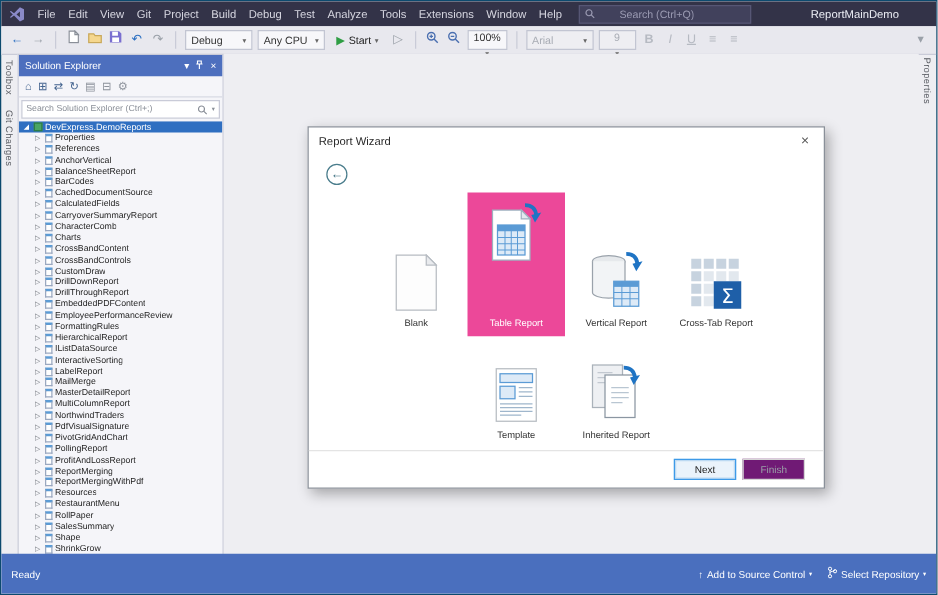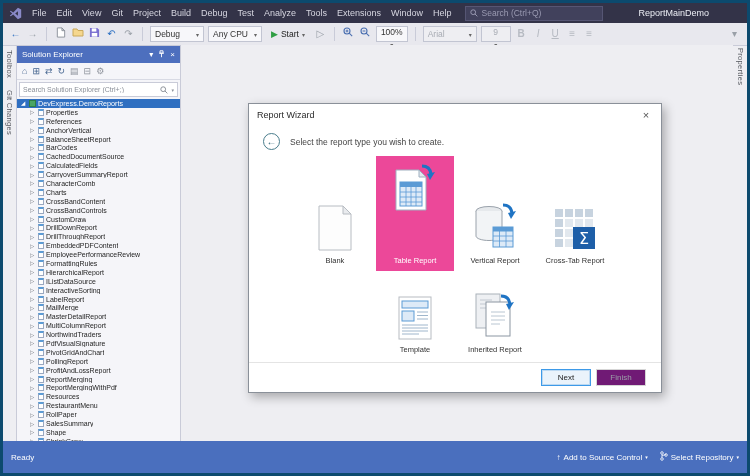--- a/index.html
+++ b/index.html
@@ -1,29 +1,29 @@
 <!DOCTYPE html>
 <html><head>
 <meta charset="utf-8">
 <style>
   *{margin:0;padding:0;box-sizing:border-box;}
   html,body{background:#9aa0a8;}
-  .window{position:relative;width:750px;height:476px;background:#eeeef2;border:3px solid #0c4a6e;
+  .window{position:relative;width:750px;height:476px;background:#eeeef2;border:1px solid #0c4a6e;
     overflow:hidden;font-family:"Liberation Sans",sans-serif;}
 
   
   .menubar{position:absolute;top:0;left:0;right:0;height:20px;background:#333348;color:#d6d6e0;
     display:flex;align-items:center;font-size:9px;padding:0 4px;}
   .vs-logo{display:flex;align-items:center;margin:0 5px 0 2px;}
   .menus{display:flex;}
   .menu-item{padding:0 5px;line-height:20px;cursor:default;}
-  .search-box{display:flex;align-items:center;gap:4px;width:138px;height:15px;background:#41415c;
+  .search-box{display:flex;align-items:center;gap:20px;width:138px;height:15px;background:#41415c;
     border:1px solid #565674;padding:0 4px;margin-left:8px;color:#9a9ab2;font-size:8.5px;}
   .search-text{white-space:nowrap;overflow:hidden;}
-  .doc-title{margin-left:36px;color:#eceef5;font-size:9px;white-space:nowrap;}
+  .doc-title{margin-left:48px;color:#eceef5;font-size:9px;white-space:nowrap;}
   .spacer{flex:1;}
 
   
   .toolbar{position:absolute;top:20px;left:0;right:0;height:23px;background:#e8e8ee;
     border-bottom:1px solid #c9cbd8;display:flex;align-items:center;padding:0 6px;gap:4px;
     font-size:9px;color:#333;}
   .tb-icon{min-width:13px;text-align:center;font-size:10px;line-height:14px;}
   .tb-icon.blue{color:#2b6fc2;}
   .tb-icon.gray{color:#9aa0a8;}
   .tb-icon.disabled{color:#b6bac2;}
@@ -473,21 +473,20 @@
 
   <section class="dialog">
     <div class="dlg-title">
       <span>Report Wizard</span>
       <span class="dlg-close">×</span>
     </div>
     <div class="dlg-header">
       <span class="back-btn">
         <span>←</span>
       </span>
-      <span class="prompt">Select the report type you wish to create.</span>
     </div>
     <div class="dlg-content">
       <div class="tile-row">
         <div class="tile">
           <span class="tile-icon">
             <svg width="34" height="46" viewBox="0 0 34 46">
                 <path d="M1 1 h24 l8 8 v36 H1 Z" fill="#fdfdfd" stroke="#b7bcc2"></path>
                 <path d="M25 1 l8 8 h-8 Z" fill="#e9ebee" stroke="#b7bcc2"></path>
               </svg>
           </span>

